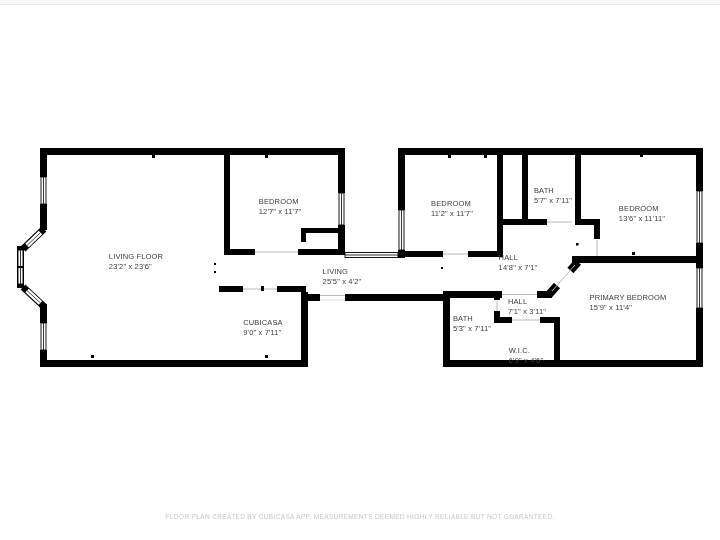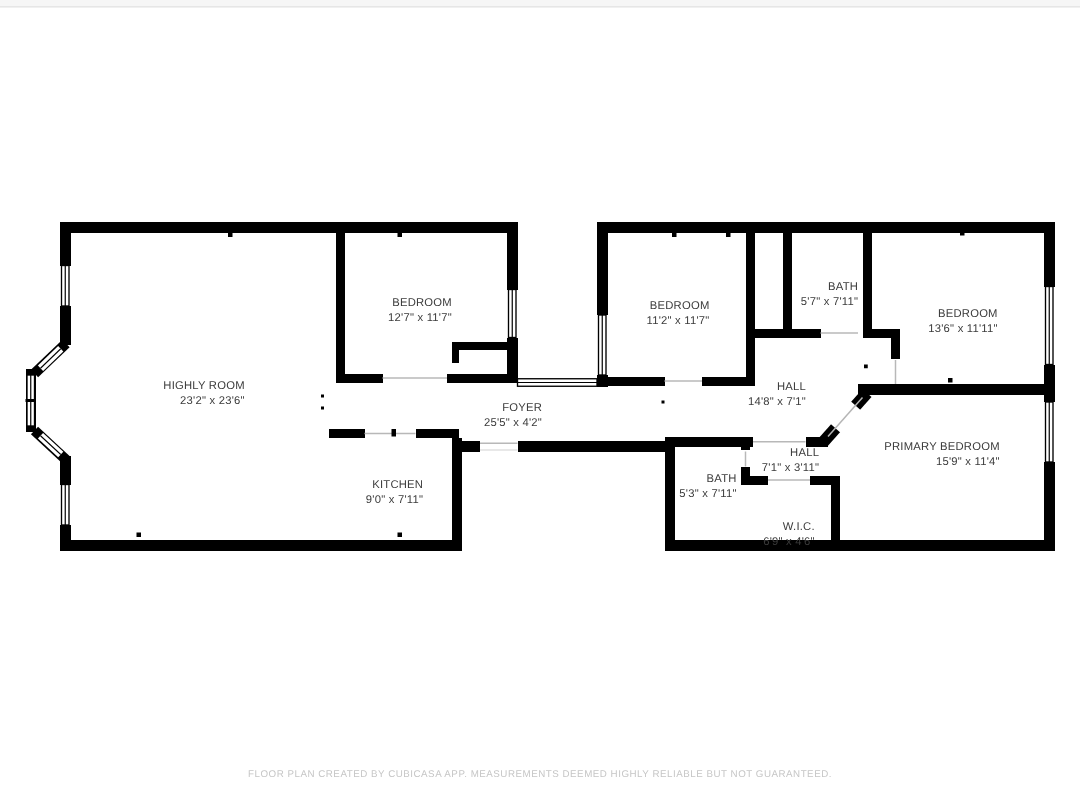--- a/index.html
+++ b/index.html
@@ -1,20 +1,20 @@
 <!DOCTYPE html>
 <html><head>
 <meta charset="utf-8">
 <style>
   html,body{margin:0;padding:0;background:#ffffff;}
   body{width:720px;height:540px;overflow:hidden;font-family:"Liberation Sans",sans-serif;}
   .plan{position:relative;width:720px;height:540px;background:#ffffff;}
   .top-edge{position:absolute;left:0;top:0;width:720px;height:4px;background:#f6f6f6;border-bottom:1px solid #e6e6e6;}
   .walls{position:absolute;left:0;top:0;}
-  .room-label{position:absolute;transform:translateX(-50%);text-align:right;color:#3b3b3b;
+  .room-label{position:absolute;transform:translateX(-50%);text-align:left;color:#3b3b3b;
               font-size:7.5px;line-height:9.5px;letter-spacing:.15px;white-space:nowrap;}
   .room-label .rname{display:block;}
   .room-label .rdims{display:block;}
   .disclaimer{position:absolute;left:0;right:0;top:513px;text-align:center;color:#c6c6c6;
               font-size:6.5px;letter-spacing:.35px;white-space:nowrap;}
 </style>
 </head>
 <body>
 
 <div class="plan">
@@ -128,33 +128,33 @@
       <rect x="632" y="252" width="3" height="3"></rect>
       <rect x="576" y="243" width="2.5" height="2.5"></rect>
       <rect x="214" y="263" width="2" height="2"></rect>
       <rect x="214" y="271" width="2" height="2"></rect>
       <rect x="261" y="286" width="3" height="5"></rect>
       <rect x="441" y="267" width="2" height="2"></rect>
     </g>
   </svg>
 
   <div class="room-label" style="left:136px;top:252px">
-    <span class="rname">HIGHLY ROOM</span>
+    <span class="rname">LIVING FLOOR</span>
     <span class="rdims">23'2" x 23'6"</span>
   </div>
   <div class="room-label" style="left:280px;top:197px">
     <span class="rname">BEDROOM</span>
     <span class="rdims">12'7" x 11'7"</span>
   </div>
   <div class="room-label" style="left:263px;top:318px">
-    <span class="rname">KITCHEN</span>
+    <span class="rname">CUBICASA</span>
     <span class="rdims">9'0" x 7'11"</span>
   </div>
   <div class="room-label" style="left:342px;top:267px">
-    <span class="rname">FOYER</span>
+    <span class="rname">LIVING</span>
     <span class="rdims">25'5" x 4'2"</span>
   </div>
   <div class="room-label" style="left:452px;top:199px">
     <span class="rname">BEDROOM</span>
     <span class="rdims">11'2" x 11'7"</span>
   </div>
   <div class="room-label" style="left:553px;top:186px">
     <span class="rname">BATH</span>
     <span class="rdims">5'7" x 7'11"</span>
   </div>

